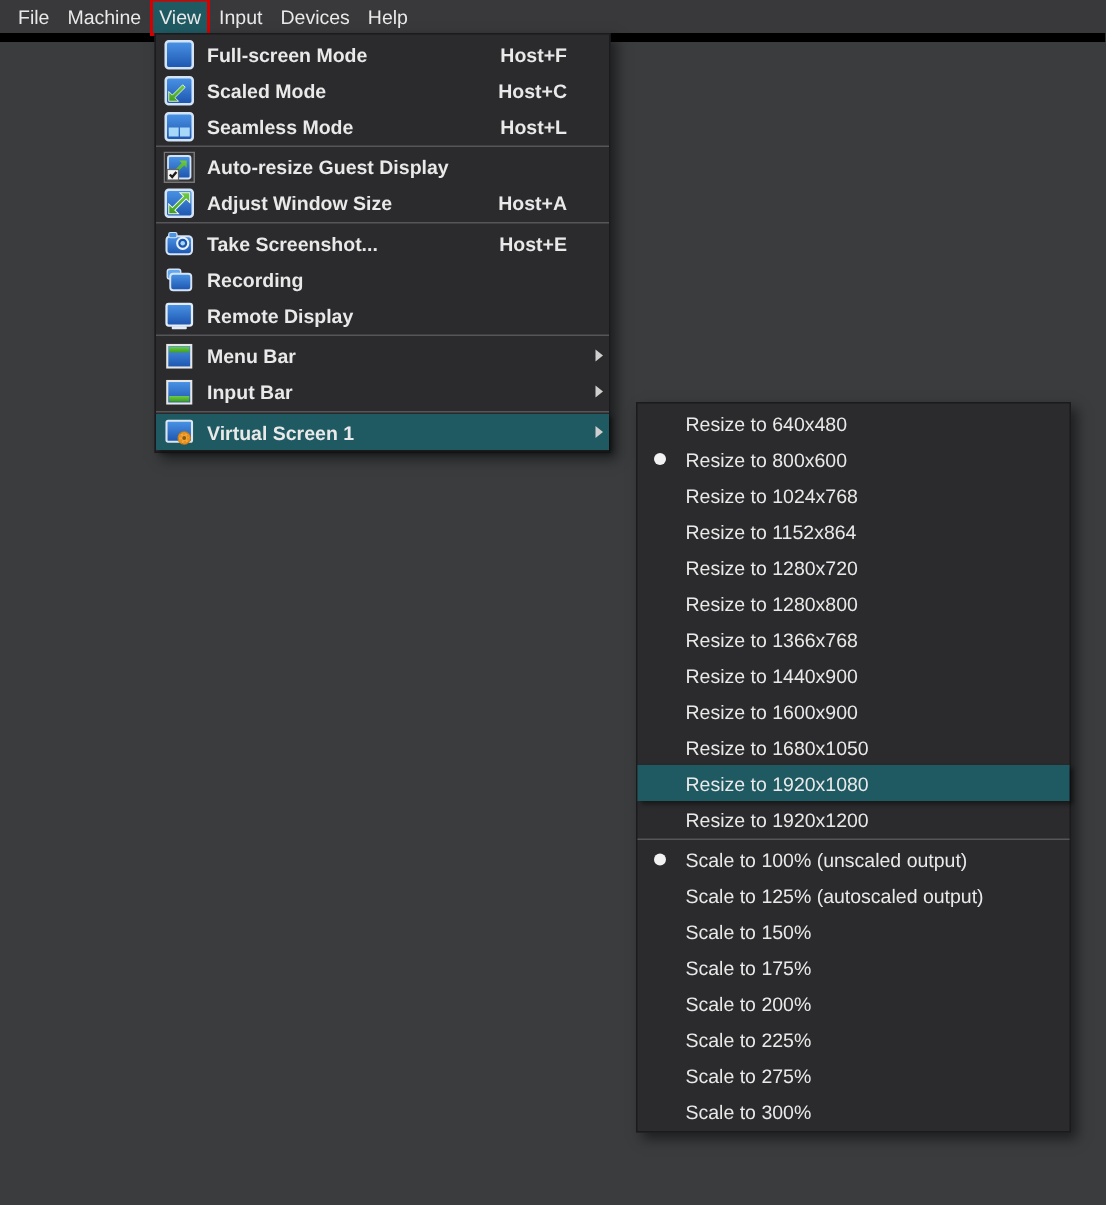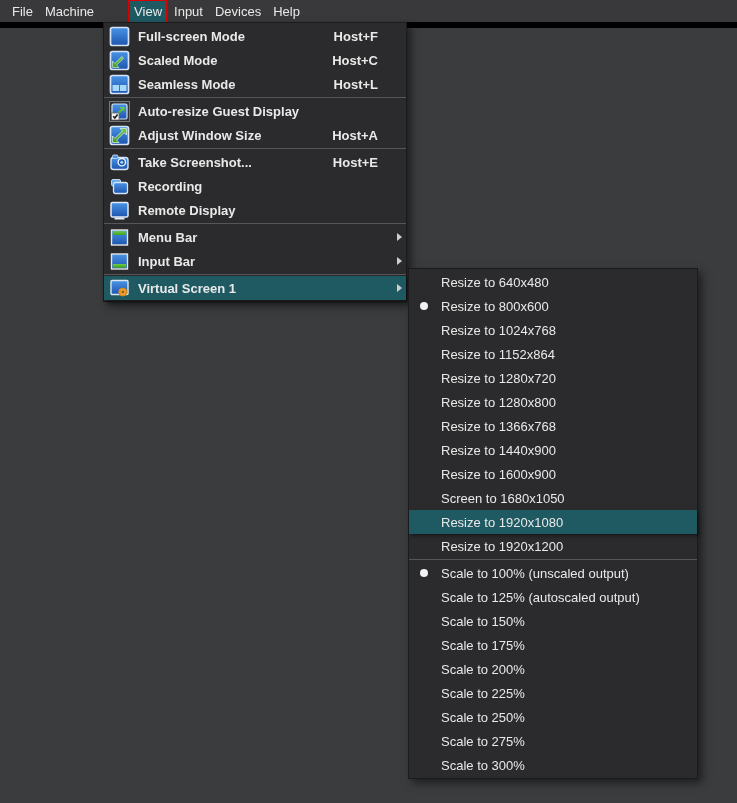--- a/index.html
+++ b/index.html
@@ -23,31 +23,30 @@
   
   .menubar{
     height:22px;display:flex;align-items:center;padding-left:6px;
     background:var(--menubar-bg);border-bottom:6px solid #000000;
   }
   .mb-item{padding:2px 6px;white-space:nowrap;cursor:default;}
   .mb-item.active{
     background:var(--highlight);
     border:2px solid var(--annotation);
     padding:3px 4px;
-    margin-left:28px;
   }
   
   .popup{
     position:absolute;background:var(--popup-bg);
     border:1px solid var(--popup-border);
     box-shadow:4px 4px 8px rgba(0,0,0,.5);
     padding:1px 0;
   }
   #view-menu{left:103px;top:22px;width:302px;z-index:10;}
-  #vs-submenu{left:408px;top:268px;width:288px;z-index:11;}
+  #vs-submenu{left:424px;top:268px;width:288px;z-index:11;}
   
   .menu-item{height:24px;display:flex;align-items:center;position:relative;cursor:default;font-weight:bold;}
   .menu-item .icon{width:21px;height:21px;margin-left:5px;flex:0 0 21px;display:flex;align-items:center;justify-content:center;}
   .menu-item .label{margin-left:8px;white-space:nowrap;}
   .menu-item .shortcut{margin-left:auto;margin-right:28px;white-space:nowrap;}
   .menu-item .arrow{
     position:absolute;right:4px;top:50%;transform:translateY(-50%);
     width:0;height:0;border-left:5px solid #cfcfcf;
     border-top:4px solid transparent;border-bottom:4px solid transparent;
   }
@@ -230,21 +229,21 @@
     <div class="sub-item">
       <span class="label">Resize to 1366x768</span>
     </div>
     <div class="sub-item">
       <span class="label">Resize to 1440x900</span>
     </div>
     <div class="sub-item">
       <span class="label">Resize to 1600x900</span>
     </div>
     <div class="sub-item">
-      <span class="label">Screen to 1680x1050</span>
+      <span class="label">Resize to 1680x1050</span>
     </div>
     <div class="sub-item highlight">
       <span class="label">Resize to 1920x1080</span>
     </div>
     <div class="sub-item">
       <span class="label">Resize to 1920x1200</span>
     </div>
     <div class="separator"></div>
     <div class="sub-item">
       <span class="radio"></span>
@@ -257,23 +256,20 @@
       <span class="label">Scale to 150%</span>
     </div>
     <div class="sub-item">
       <span class="label">Scale to 175%</span>
     </div>
     <div class="sub-item">
       <span class="label">Scale to 200%</span>
     </div>
     <div class="sub-item">
       <span class="label">Scale to 225%</span>
-    </div>
-    <div class="sub-item">
-      <span class="label">Scale to 250%</span>
     </div>
     <div class="sub-item">
       <span class="label">Scale to 275%</span>
     </div>
     <div class="sub-item">
       <span class="label">Scale to 300%</span>
     </div>
   </div>
 
 </body></html>

